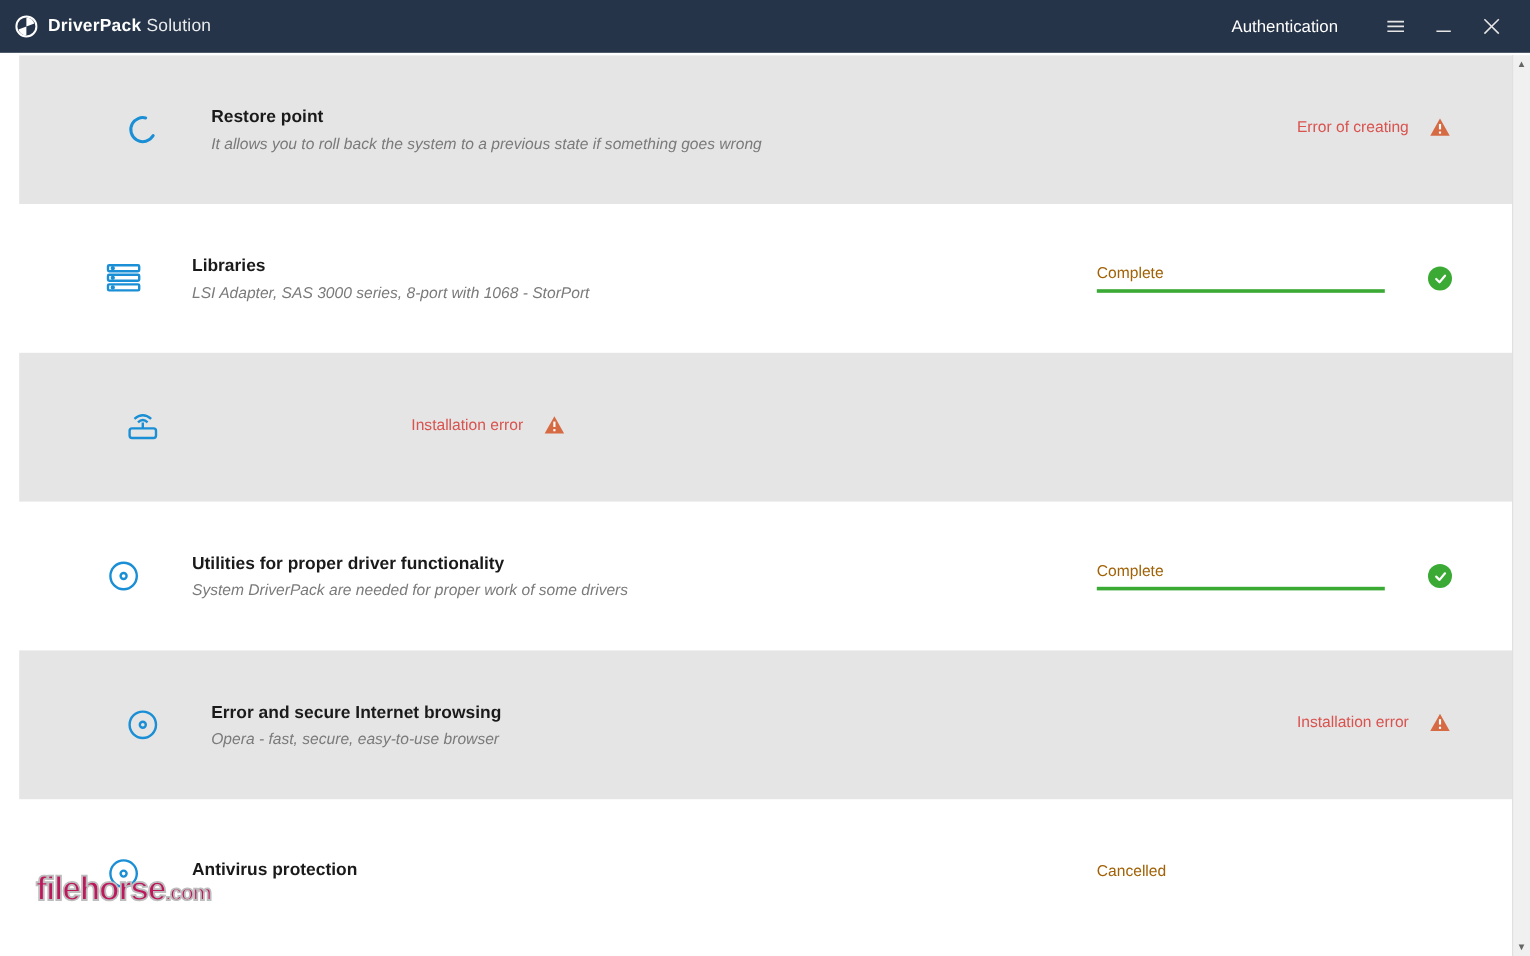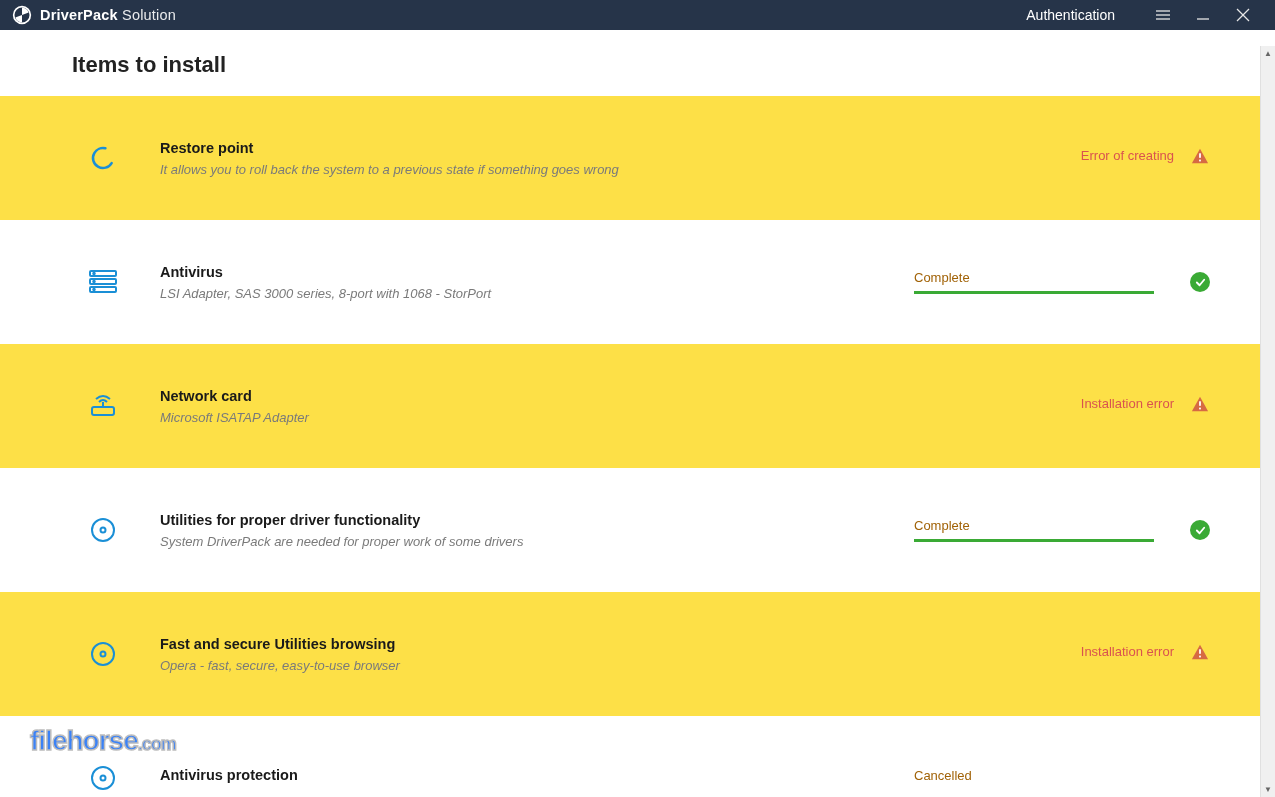--- a/index.html
+++ b/index.html
@@ -5,21 +5,21 @@
 * { margin: 0; padding: 0; box-sizing: border-box; }
 body {
   font-family: -apple-system, BlinkMacSystemFont, "Segoe UI", Arial, sans-serif;
   width: 1275px;
   height: 797px;
   overflow: hidden;
   background: #fff;
   position: relative;
 }
 .titlebar {
-  height: 30px;
+  height: 44px;
   background: #263449;
   display: flex;
   align-items: center;
   color: #fff;
   padding: 3px 12px;
 }
 .logo-icon {
   width: 20px;
   height: 20px;
   margin-right: 8px;
@@ -60,21 +60,21 @@
   color: #222;
   padding: 8px 0 18px 72px;
   margin-top: -2px;
 }
 .item-row {
   display: flex;
   align-items: center;
   padding: 32px 48px 32px 86px;
   height: 124px;
 }
-.item-row.alt { background: #fde047; }
+.item-row.alt { background: #e5e5e5; margin-left: 16px; }
 .item-icon {
   width: 34px;
   height: 34px;
   flex-shrink: 0;
   display: flex;
   align-items: center;
   justify-content: center;
   margin-right: 40px;
 }
 .item-text { flex: 1; min-width: 0; }
@@ -144,21 +144,21 @@
   cursor: pointer;
 }
 .scroll-arrow.bottom { position: absolute; bottom: 0; left: 0; right: 0; }
 .watermark {
   position: absolute;
   left: 30px;
   bottom: 40px;
   font-family: "Comic Sans MS", cursive, sans-serif;
   font-size: 28px;
   font-weight: 700;
-  color: #3b82f6;
+  color: #be185d;
   letter-spacing: -1px;
   -webkit-text-stroke: 1.5px #bdbdbd;
   text-stroke: 1.5px #bdbdbd;
   pointer-events: none;
 }
 .watermark .tld { font-size: 18px; }
 </style>
 </head>
 <body>
 
@@ -189,21 +189,20 @@
   </div>
   <div class="winbtn">
     <svg viewBox="0 0 14 14" stroke="#e6e6e6" stroke-width="1.3">
         <line x1="1" y1="1" x2="13" y2="13"></line>
         <line x1="13" y1="1" x2="1" y2="13"></line>
       </svg>
   </div>
 </div>
 
 <div class="content">
-  <div class="page-title">Items to install</div>
   <div id="items-container">
       <div class="item-row alt">
         <div class="item-icon">
           <svg width="26" height="26" viewBox="0 0 26 26">
             <circle cx="13" cy="13" r="10" fill="none" stroke="#1a8fd6" stroke-width="2.5" stroke-dasharray="44 20" stroke-linecap="round" transform="rotate(30 13 13)"></circle>
           </svg>
         </div>
         <div class="item-text">
           <div class="item-title">Restore point</div>
           <div class="item-desc">It allows you to roll back the system to a previous state if something goes wrong</div>
@@ -224,21 +223,21 @@
           <svg width="30" height="26" viewBox="0 0 30 26" fill="none" stroke="#1a8fd6" stroke-width="2">
             <rect x="2" y="2" width="26" height="5" rx="1"></rect>
             <rect x="2" y="10" width="26" height="5" rx="1"></rect>
             <rect x="2" y="18" width="26" height="5" rx="1"></rect>
             <circle cx="6" cy="4.5" r="0.8" fill="#1a8fd6"></circle>
             <circle cx="6" cy="12.5" r="0.8" fill="#1a8fd6"></circle>
             <circle cx="6" cy="20.5" r="0.8" fill="#1a8fd6"></circle>
           </svg>
         </div>
         <div class="item-text">
-          <div class="item-title">Antivirus</div>
+          <div class="item-title">Libraries</div>
           <div class="item-desc">LSI Adapter, SAS 3000 series, 8-port with 1068 - StorPort</div>
         </div>
         <div class="item-status">
           <div class="status-label">Complete</div>
           <div class="progress"></div>
         </div>
         <div class="status-icon">
           <div class="check-circle">
             <svg viewBox="0 0 12 12">
               <path d="M2 6 L5 9 L10 3" stroke="#fff" stroke-width="2" fill="none" stroke-linecap="round" stroke-linejoin="round"></path>
@@ -248,24 +247,20 @@
       </div>
       <div class="item-row alt">
         <div class="item-icon">
           <svg width="30" height="26" viewBox="0 0 30 26" fill="none" stroke="#1a8fd6" stroke-width="2">
             <rect x="4" y="14" width="22" height="8" rx="2"></rect>
             <line x1="15" y1="14" x2="15" y2="9"></line>
             <path d="M8 6 Q15 0 22 6"></path>
             <path d="M11 9 Q15 5 19 9"></path>
           </svg>
         </div>
-        <div class="item-text">
-          <div class="item-title">Network card</div>
-          <div class="item-desc">Microsoft ISATAP Adapter</div>
-        </div>
         <div class="item-status">
           <div class="status-label err">Installation error</div>
         </div>
         <div class="status-icon">
           <div class="warn-tri"><svg viewBox="0 0 20 18">
               <path d="M10 1 L19 17 L1 17 Z" fill="#d66a43"></path>
               <rect x="9" y="6" width="2" height="5" fill="#fff"></rect>
               <rect x="9" y="13" width="2" height="2" fill="#fff"></rect>
             </svg></div>
         </div>
@@ -294,21 +289,21 @@
         </div>
       </div>
       <div class="item-row alt">
         <div class="item-icon">
           <svg width="26" height="26" viewBox="0 0 26 26" fill="none" stroke="#1a8fd6" stroke-width="2">
             <circle cx="13" cy="13" r="11"></circle>
             <circle cx="13" cy="13" r="2.5"></circle>
           </svg>
         </div>
         <div class="item-text">
-          <div class="item-title">Fast and secure Utilities browsing</div>
+          <div class="item-title">Error and secure Internet browsing</div>
           <div class="item-desc">Opera - fast, secure, easy-to-use browser</div>
         </div>
         <div class="item-status">
           <div class="status-label err">Installation error</div>
         </div>
         <div class="status-icon">
           <div class="warn-tri"><svg viewBox="0 0 20 18">
               <path d="M10 1 L19 17 L1 17 Z" fill="#d66a43"></path>
               <rect x="9" y="6" width="2" height="5" fill="#fff"></rect>
               <rect x="9" y="13" width="2" height="2" fill="#fff"></rect>

